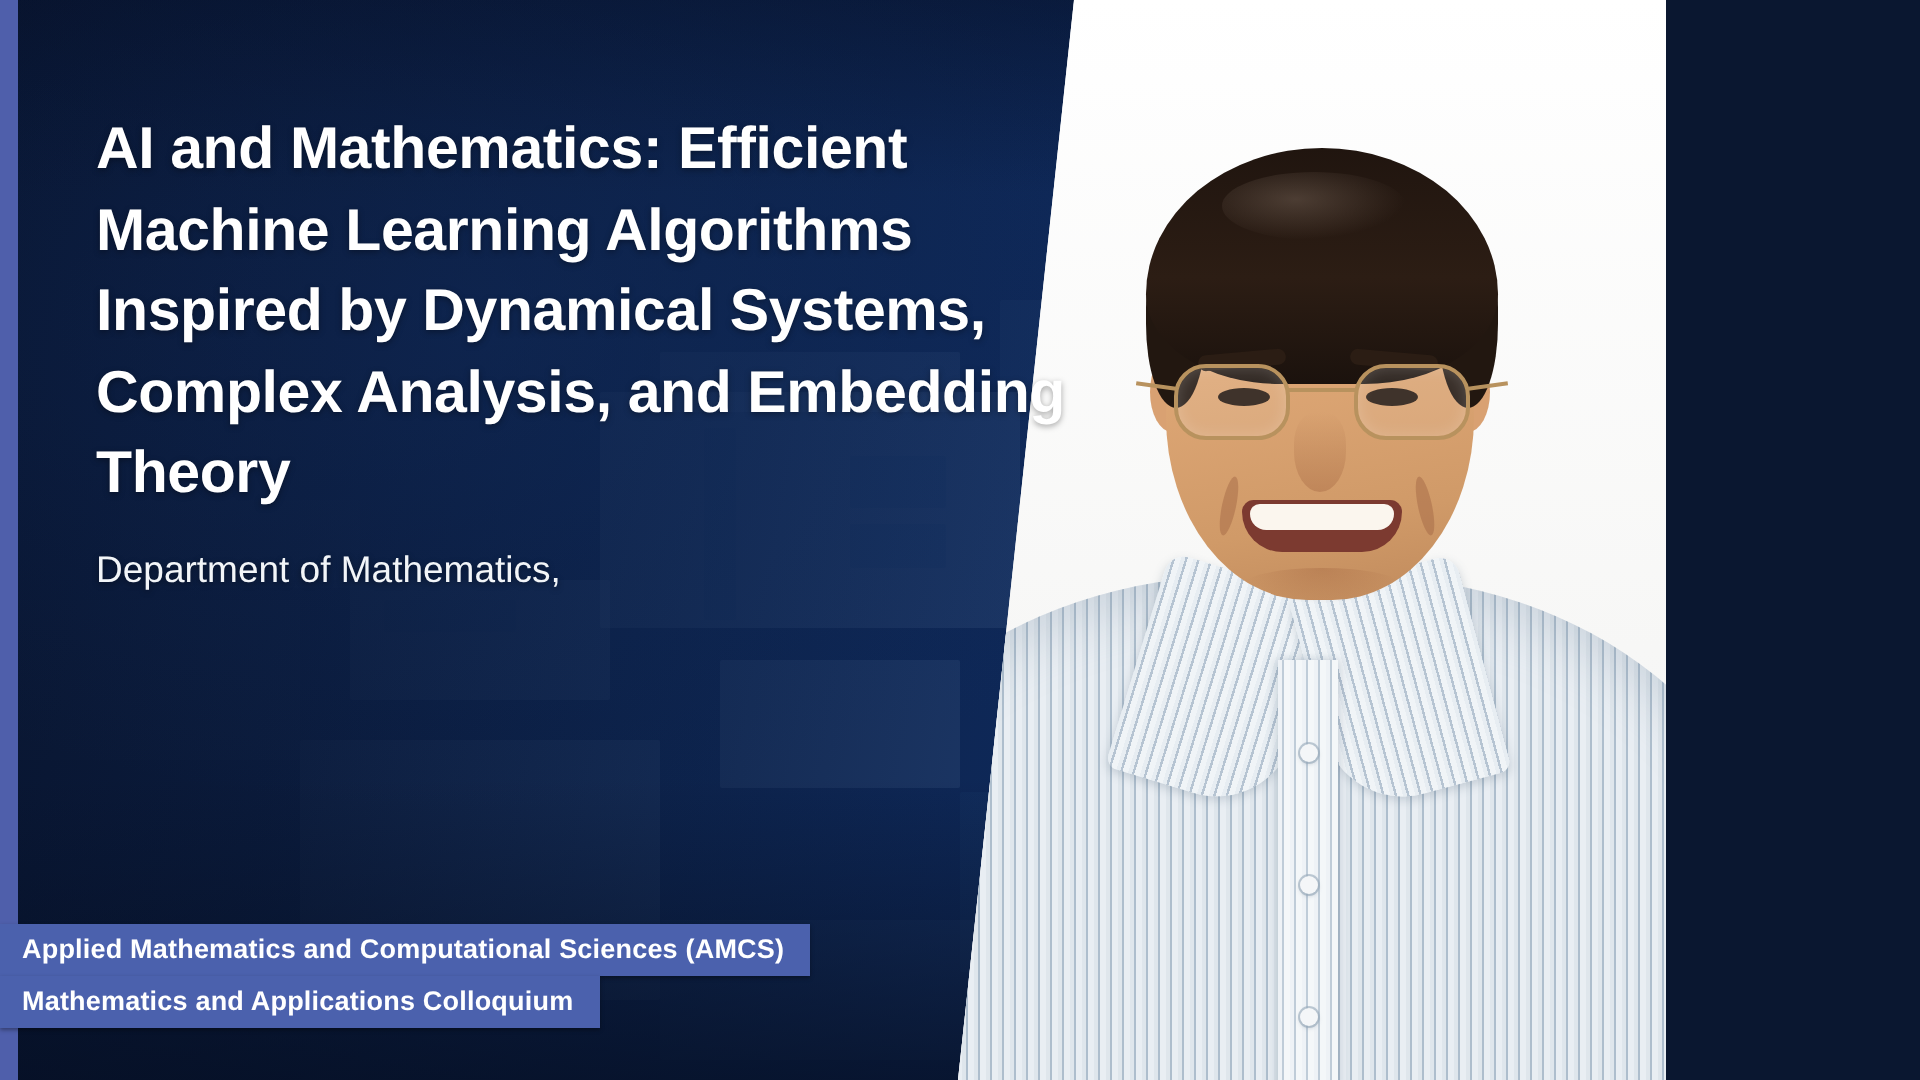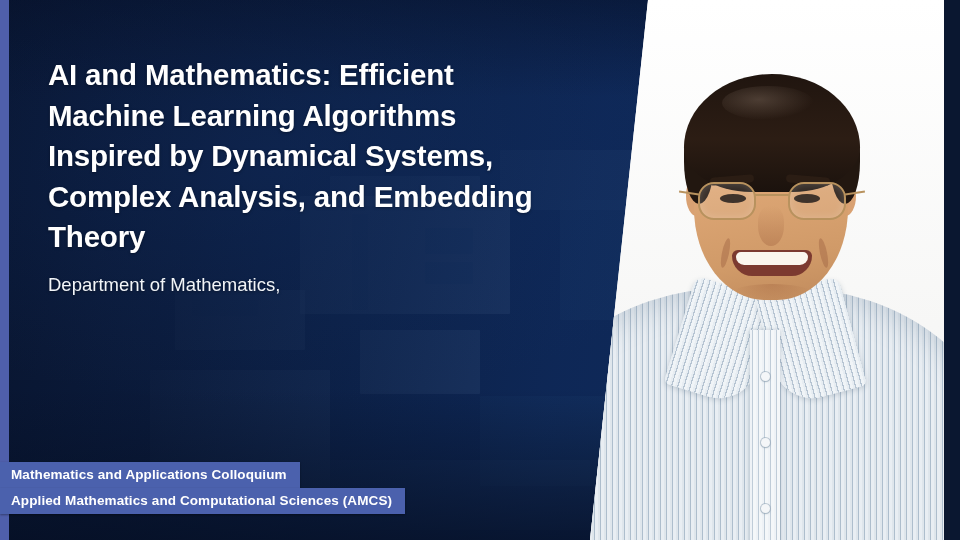--- a/index.html
+++ b/index.html
@@ -6,21 +6,21 @@
   * { margin:0; padding:0; box-sizing:border-box; }
   html, body {
     width:960px; height:540px;
     background:#0a1730;
     font-family:"Liberation Sans", sans-serif;
     overflow:hidden;
   }
 
   .poster {
     position:relative;
-    width:944px; height:540px;
+    width:833px; height:540px;
     overflow:hidden;
     background:#0b1a38;
   }
 
   
   .bg-photo {
     position:absolute; inset:0;
     background:
       
       radial-gradient(ellipse 48px 30px at 500px 330px, rgba(40,70,80,.55), transparent 70%),
@@ -329,20 +329,20 @@
     <div class="title">AI and Mathematics: Efficient Machine Learning Algorithms Inspired by Dynamical Systems, Complex Analysis, and Embedding Theory</div>
 
     <div class="details">
       <div>Department of Mathematics,</div>
     </div>
 
   </div>
 
   <div class="tagbars">
     <div class="tagbar-row">
+      <span class="tagbar">Applied Mathematics and Computational Sciences (AMCS)</span>
+    </div>
+    <div class="tagbar-row">
       <span class="tagbar">Mathematics and Applications Colloquium</span>
     </div>
-    <div class="tagbar-row">
-      <span class="tagbar">Applied Mathematics and Computational Sciences (AMCS)</span>
-    </div>
   </div>
 
 </div>
 
 </body></html>

